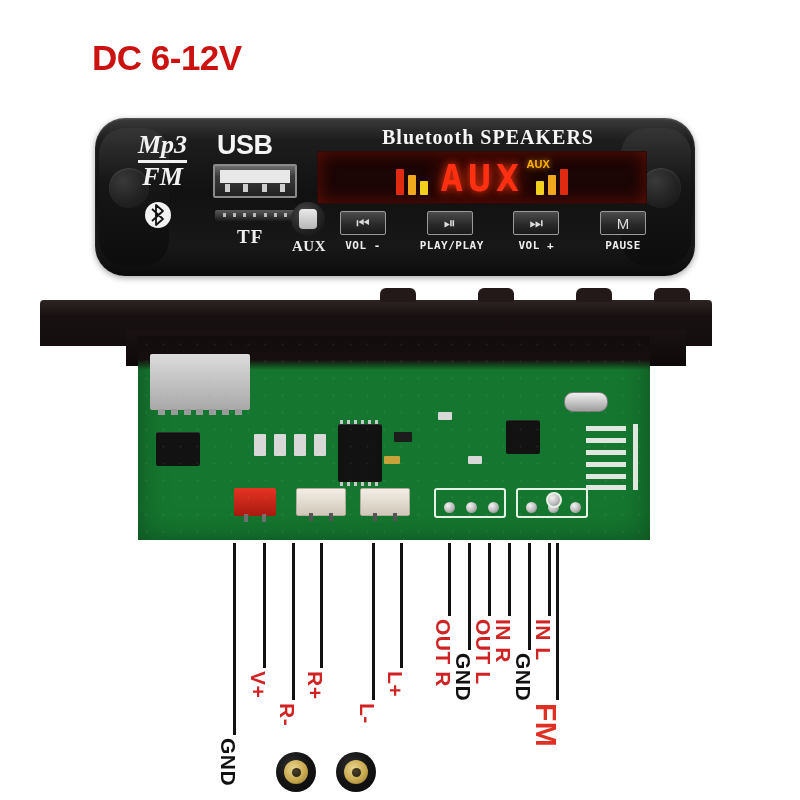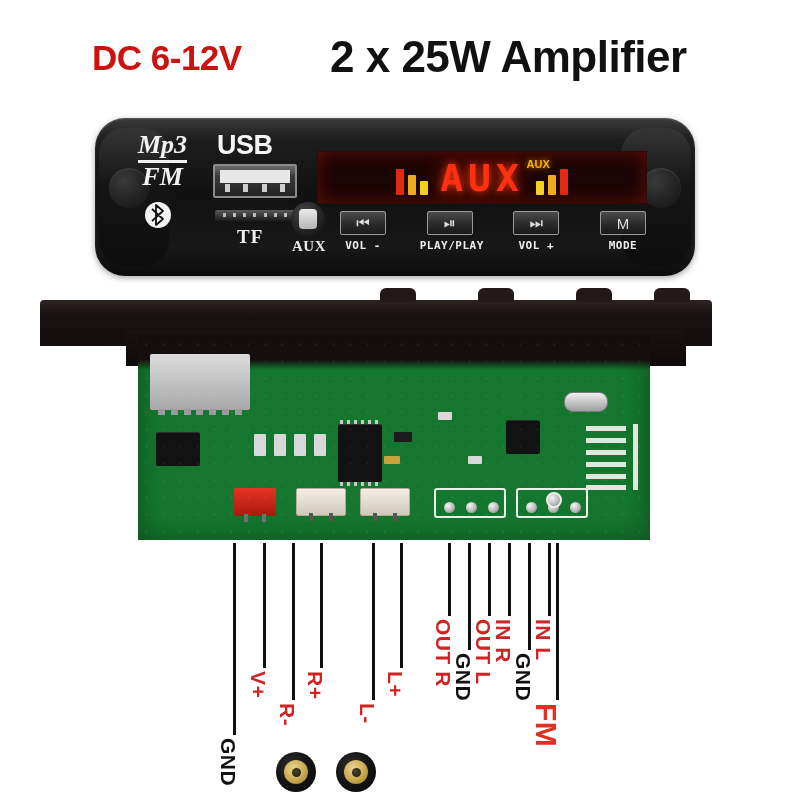--- a/index.html
+++ b/index.html
@@ -282,21 +282,20 @@
     width:9px; height:9px; border-radius:50%;
     background: radial-gradient(circle at 40% 36%, #4a4028 0%, #1d1a10 100%);
   }
 </style>
 </head>
 <body>
 
 <div id="stage">
 
   <div class="hdr-dc">DC 6-12V</div>
-  <div class="hdr-title">2 x 25W Amplifier</div>
 
   <div class="panel">
     <div class="endcap left"></div>
     <div class="endcap right"></div>
     <div class="mount-hole left"></div>
     <div class="mount-hole right"></div>
 
     <div class="mp3fm">
       <span class="num">Mp3</span>
       <span class="bar"></span>
@@ -333,20 +332,21 @@
           <i></i>
         </span>
     </div>
     <div class="tf-label">TF</div>
 
     <div class="aux-jack">
       <span class="inner"></span>
     </div>
     <div class="aux-label">AUX</div>
 
+    <div class="bt-speakers">Bluetooth SPEAKERS</div>
 
     <div class="lcd">
       <span class="vu">
           <i style="height: 26px; background: rgb(224, 43, 18);"></i>
           <i style="height: 20px; background: rgb(240, 168, 28);"></i>
           <i style="height: 14px; background: rgb(242, 210, 30);"></i>
         </span>
       <span class="lcd-text">
         <span>AUX</span>
         <span class="lcd-aux-ind">AUX</span>
@@ -366,21 +366,21 @@
         <div class="btn">
           <div class="cap" style="font-size: 15px;">⏯</div>
           <div class="lab">PLAY/PLAY</div>
         </div>
         <div class="btn">
           <div class="cap" style="font-size: 15px;">⏭</div>
           <div class="lab">VOL +</div>
         </div>
         <div class="btn">
           <div class="cap" style="font-size: 15px;">M</div>
-          <div class="lab">MODE</div>
+          <div class="lab">PAUSE</div>
         </div>
       </div>
   </div>
 
   <div class="panel-back">
     <span class="btn-stem" style="left:340px"></span>
     <span class="btn-stem" style="left:438px"></span>
     <span class="btn-stem" style="left:536px"></span>
     <span class="btn-stem" style="left:614px"></span>
   </div>

